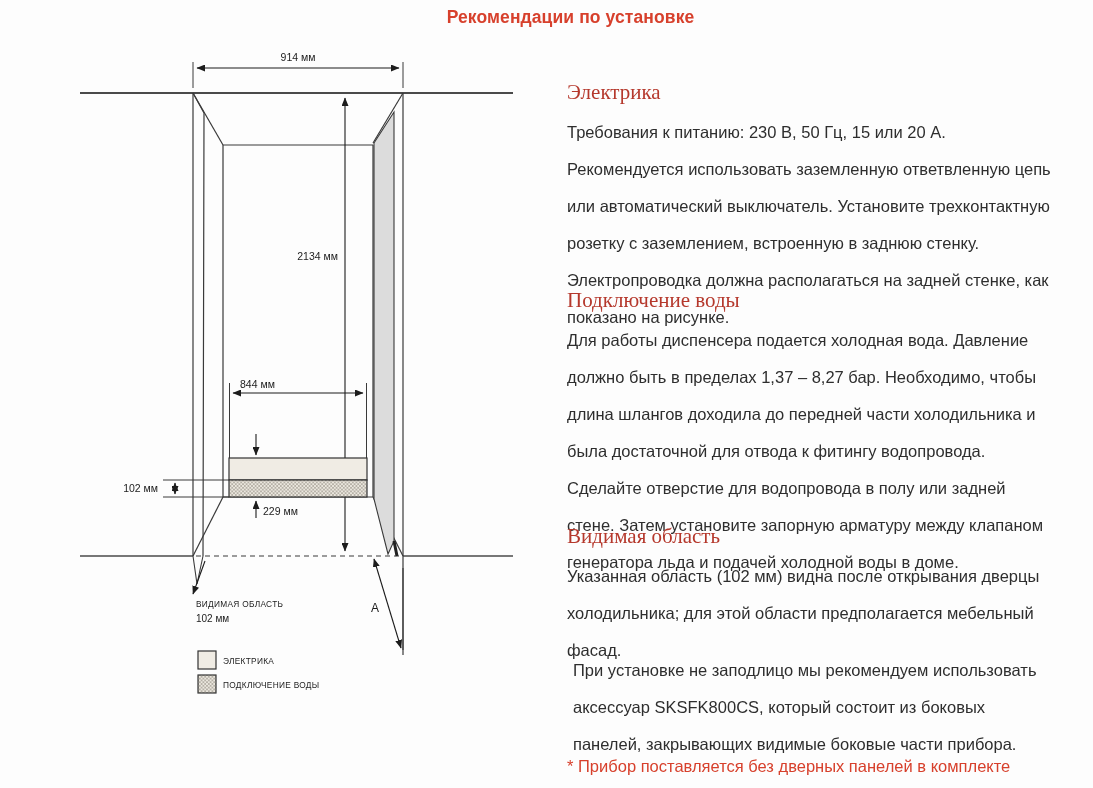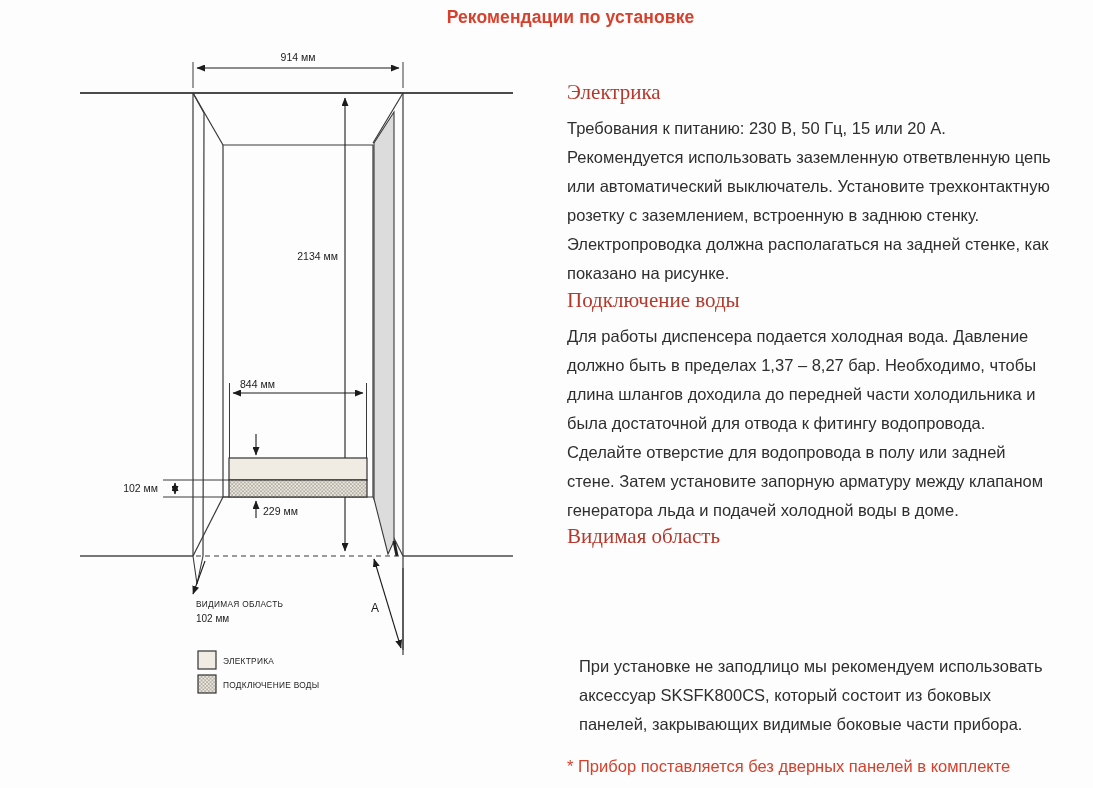--- a/index.html
+++ b/index.html
@@ -34,24 +34,24 @@
   .sec-h{
     font-family:"Liberation Serif", serif;
     font-weight:500;
     font-size:21px;
     line-height:1.2;
     color:var(--accent-heading);
     margin-bottom:9px;
   }
   .sec-p{
     font-size:16.5px;
-    line-height:29px;
+    line-height:37px;
     color:var(--body-text);
   }
-  .note{position:absolute;left:12px;width:100%;}
+  .note{position:absolute;left:6px;width:100%;}
   .footnote{
     position:absolute;left:0;
     font-size:16.5px;
     font-weight:400;
     color:var(--accent-title);
     white-space:nowrap;
   }
   .dim-text{
     font-family:"Liberation Sans", sans-serif;
     fill:#1c1c1c;
@@ -158,18 +158,19 @@
     <p class="sec-p">Требования к питанию: 230 В, 50 Гц, 15 или 20 А. Рекомендуется использовать заземленную ответвленную цепь или автоматический выключатель. Установите трехконтактную розетку с заземлением, встроенную в заднюю стенку. Электропроводка должна располагаться на задней стенке, как показано на рисунке.</p>
   </section>
 
   <section class="sec" style="top:288px">
     <h2 class="sec-h">Подключение воды</h2>
     <p class="sec-p">Для работы диспенсера подается холодная вода. Давление должно быть в пределах 1,37 – 8,27 бар. Необходимо, чтобы длина шлангов доходила до передней части холодильника и была достаточной для отвода к фитингу водопровода. Сделайте отверстие для водопровода в полу или задней стене. Затем установите запорную арматуру между клапаном генератора льда и подачей холодной воды в доме.</p>
   </section>
 
   <section class="sec" style="top:524px">
     <h2 class="sec-h">Видимая область</h2>
+    <p class="sec-p">Указанная область (102 мм) видна после открывания дверцы холодильника; для этой области предполагается мебельный фасад.</p>
   </section>
 
   <p class="sec-p note" style="top:652px">При установке не заподлицо мы рекомендуем использовать аксессуар SKSFK800CS, который состоит из боковых панелей, закрывающих видимые боковые части прибора.</p>
 
   <p class="footnote" style="top:757px">* Прибор поставляется без дверных панелей в комплекте</p>
 </div>
 
 </body></html>

